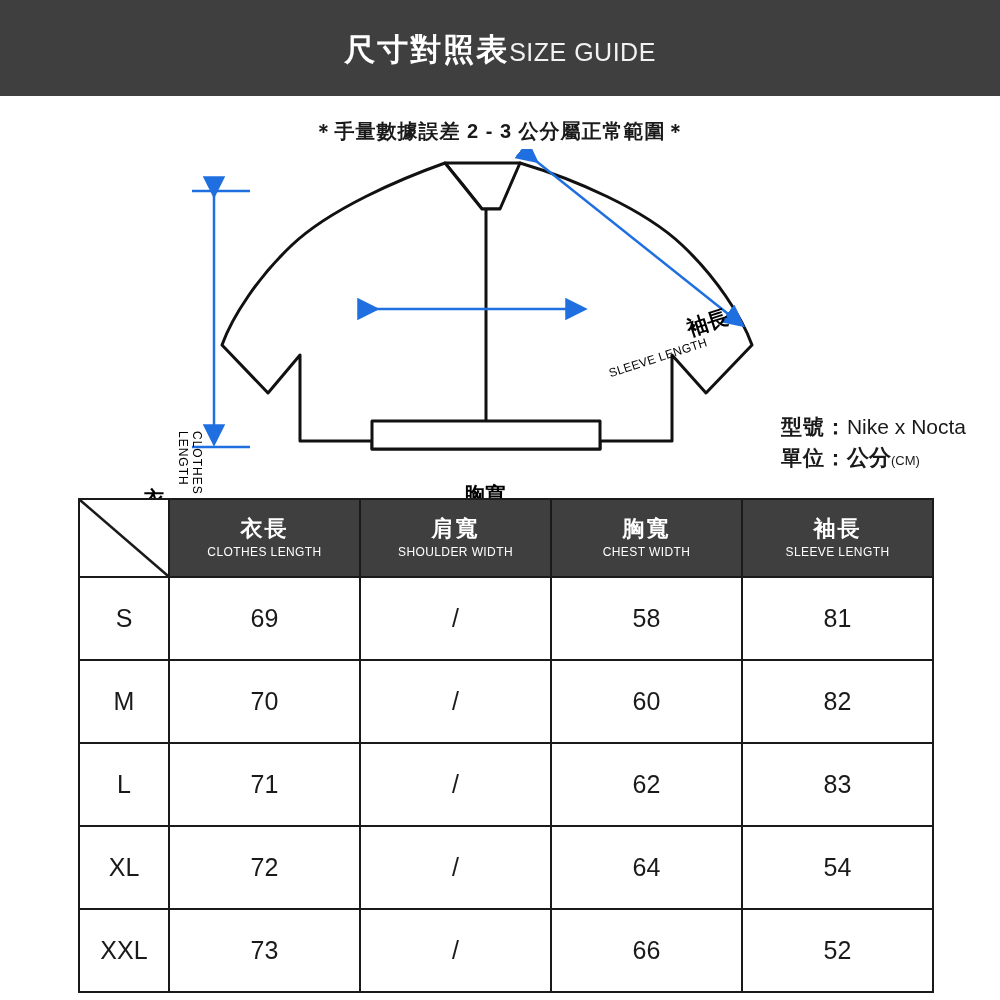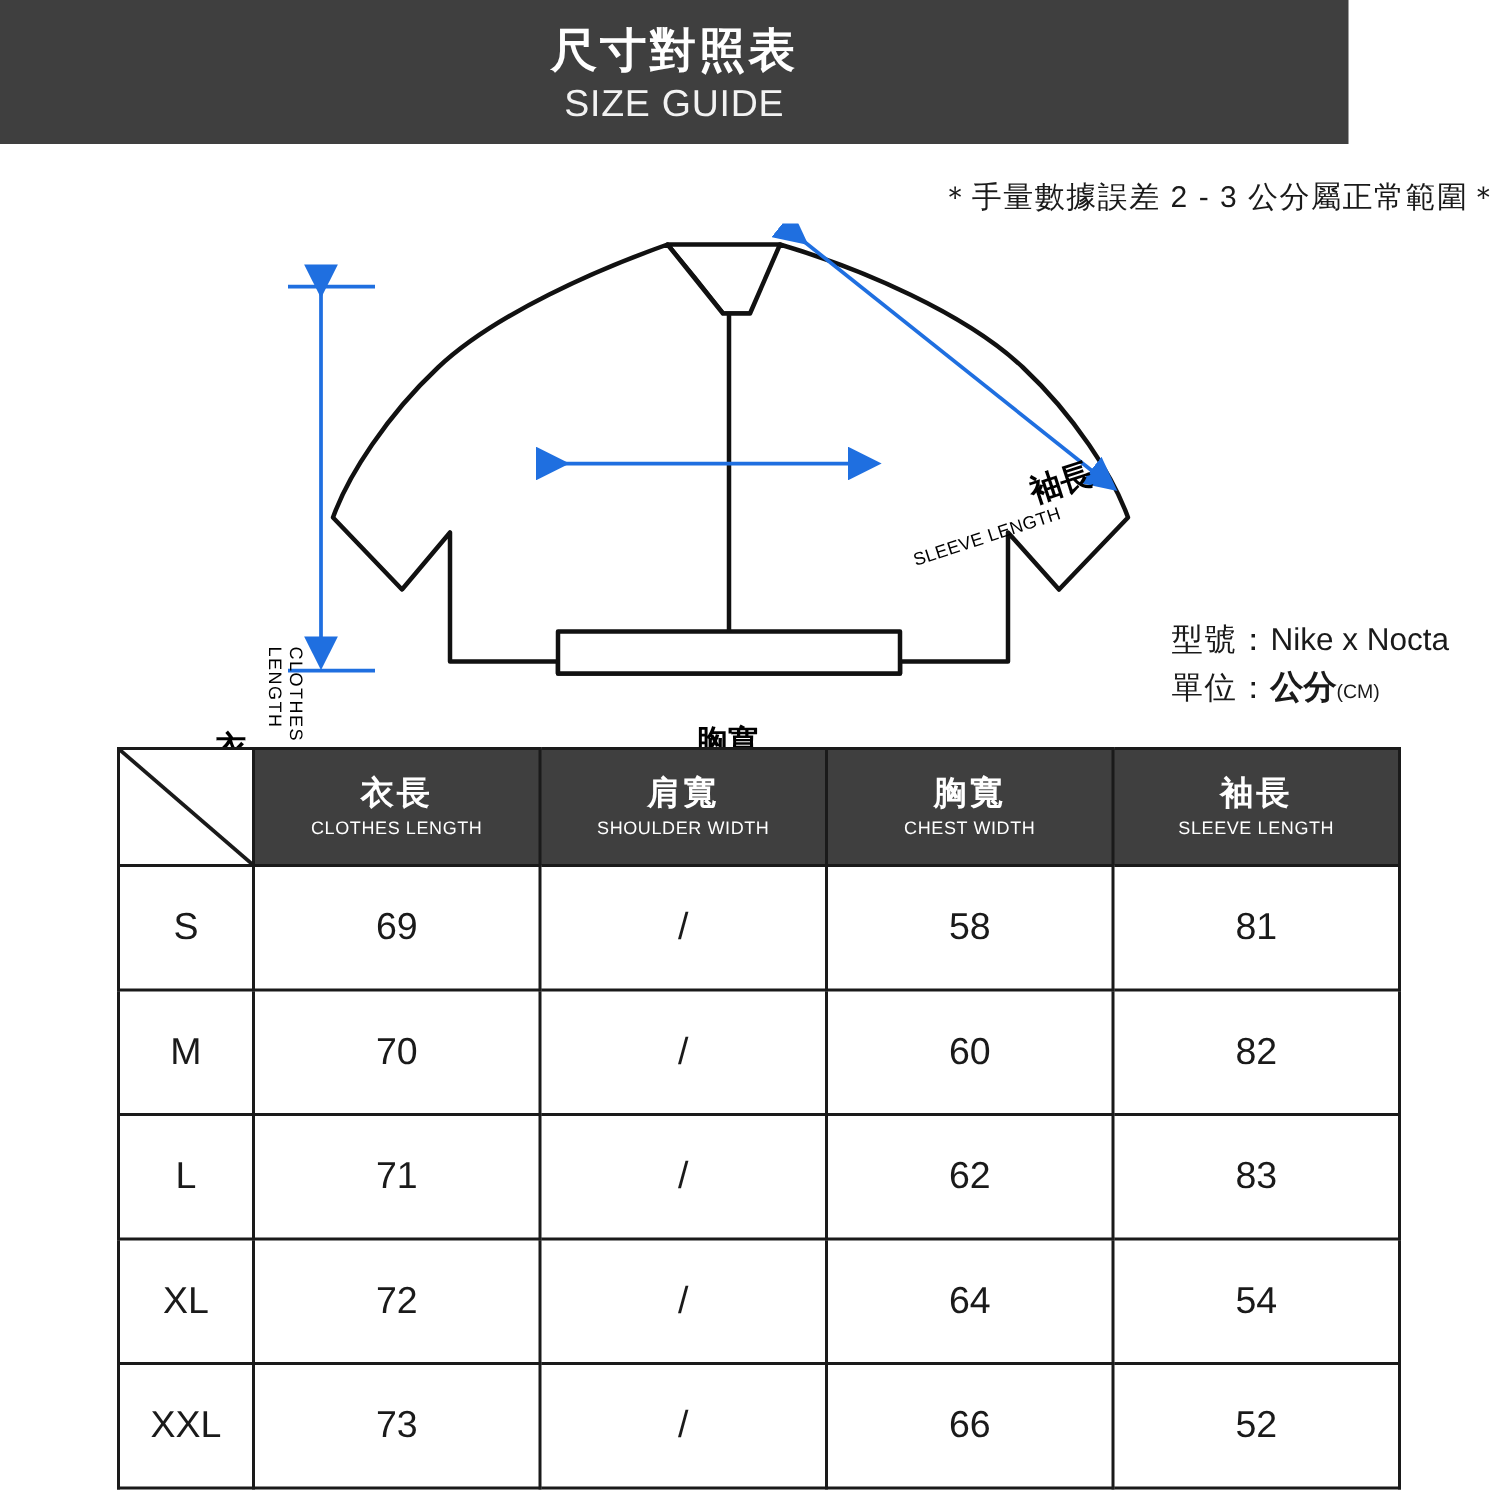--- a/index.html
+++ b/index.html
@@ -11,26 +11,26 @@
     width: 1000px;
     height: 1000px;
     font-family: "Liberation Sans", sans-serif;
     color: #1a1a1a;
     position: relative;
     overflow: hidden;
   }
 
   
   .header {
-    width: 899px;
+    width: 1000px;
     height: 96px;
     background: #3f3f3f;
     color: #ffffff;
     display: flex;
-    flex-direction: column;
+    flex-direction: row;
     align-items: center;
     justify-content: center;
     box-sizing: border-box;
     padding-top: 4px;
   }
   .header .title-zh {
     font-size: 31px;
     font-weight: bold;
     letter-spacing: 2px;
     line-height: 1.15;
@@ -38,23 +38,23 @@
   .header .title-en {
     font-size: 25px;
     letter-spacing: 0.5px;
     margin-top: 4px;
     font-weight: normal;
     color: #f2f2f2;
   }
 
   
   .note {
-    text-align: right;
+    text-align: center;
     font-size: 20px;
-    font-weight: normal;
+    font-weight: bold;
     letter-spacing: 1px;
     margin-top: 22px;
     color: #1a1a1a;
   }
 
   
   .diagram {
     position: relative;
     width: 1000px;
     height: 340px;
@@ -128,21 +128,21 @@
     right: 34px;
     top: 412px;
     text-align: left;
     line-height: 1.45;
   }
   .meta .row {
     font-size: 21px;
     white-space: nowrap;
   }
   .meta .k {
-    font-weight: normal;
+    font-weight: bold;
     letter-spacing: 1px;
   }
   .meta .v {
     font-weight: normal;
     text-align: center;
   }
   .meta .v-strong {
     font-weight: bold;
     font-size: 22px;
     margin-top: 17px;

